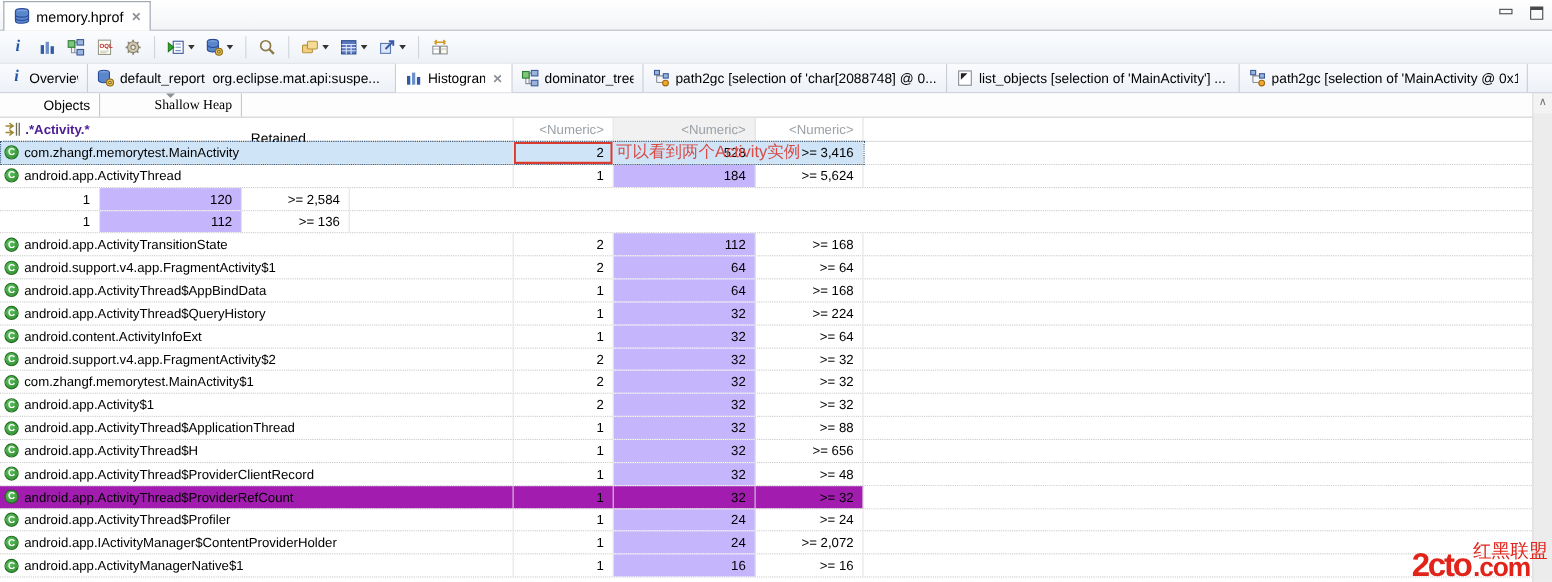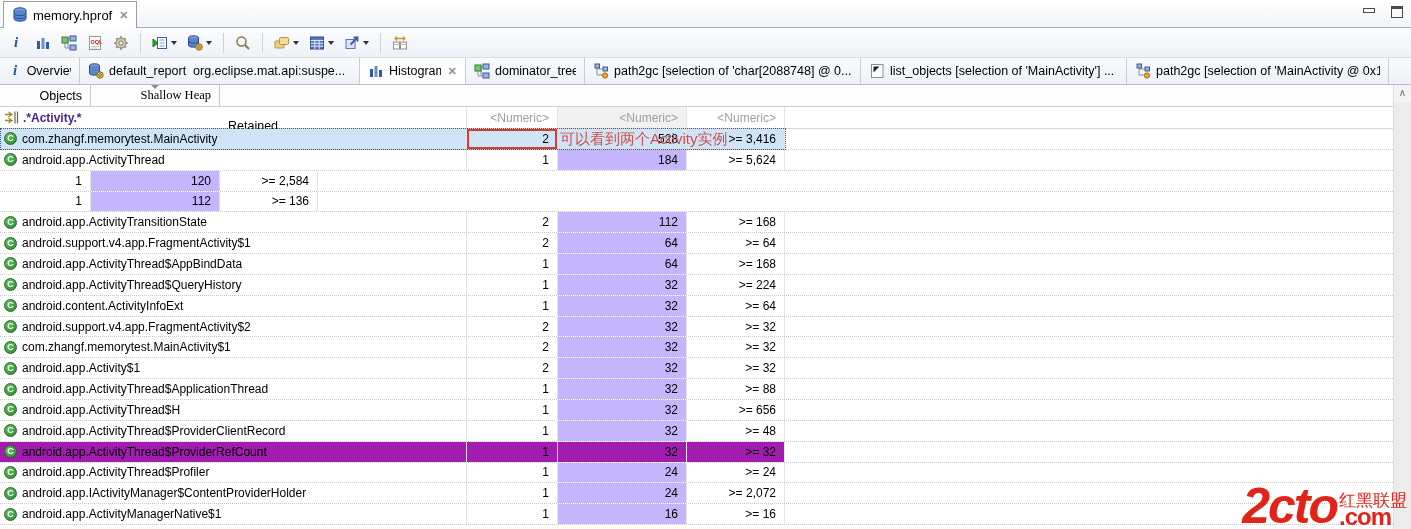--- a/index.html
+++ b/index.html
@@ -93,21 +93,21 @@
 
   
   .vscroll { position:absolute; right:0; top:85px; width:18px; height:444px;
              background:#ececec; border-left:1px solid #dcdcdc; cursor:pointer; }
   .vscroll .up { display:block; text-align:center; color:#707070; font-size:10px; height:18px;
                  line-height:16px; background:#f3f3f3; }
 
   
   .watermark { position:absolute; right:4px; bottom:2px; display:flex; align-items:flex-end;
                z-index:10; color:#e2231a; pointer-events:none; }
-  .wm-brand { font-size:50px; font-weight:bold; font-style:italic; letter-spacing:-2px; line-height:0.85; }
+  .wm-brand { font-size:30px; font-weight:bold; letter-spacing:-2px; line-height:0.85; }
   .wm-side { display:flex; flex-direction:column; align-items:flex-start; margin-left:2px; }
   .wm-tag { font-size:17px; font-weight:normal; line-height:12px; }
   .wm-domain { font-size:24px; font-weight:bold; line-height:20px; letter-spacing:-1px; }
 </style>
 </head>
 <body>
 
 <div class="top-bar">
   <div class="editor-tab">
     <span class="ic">

